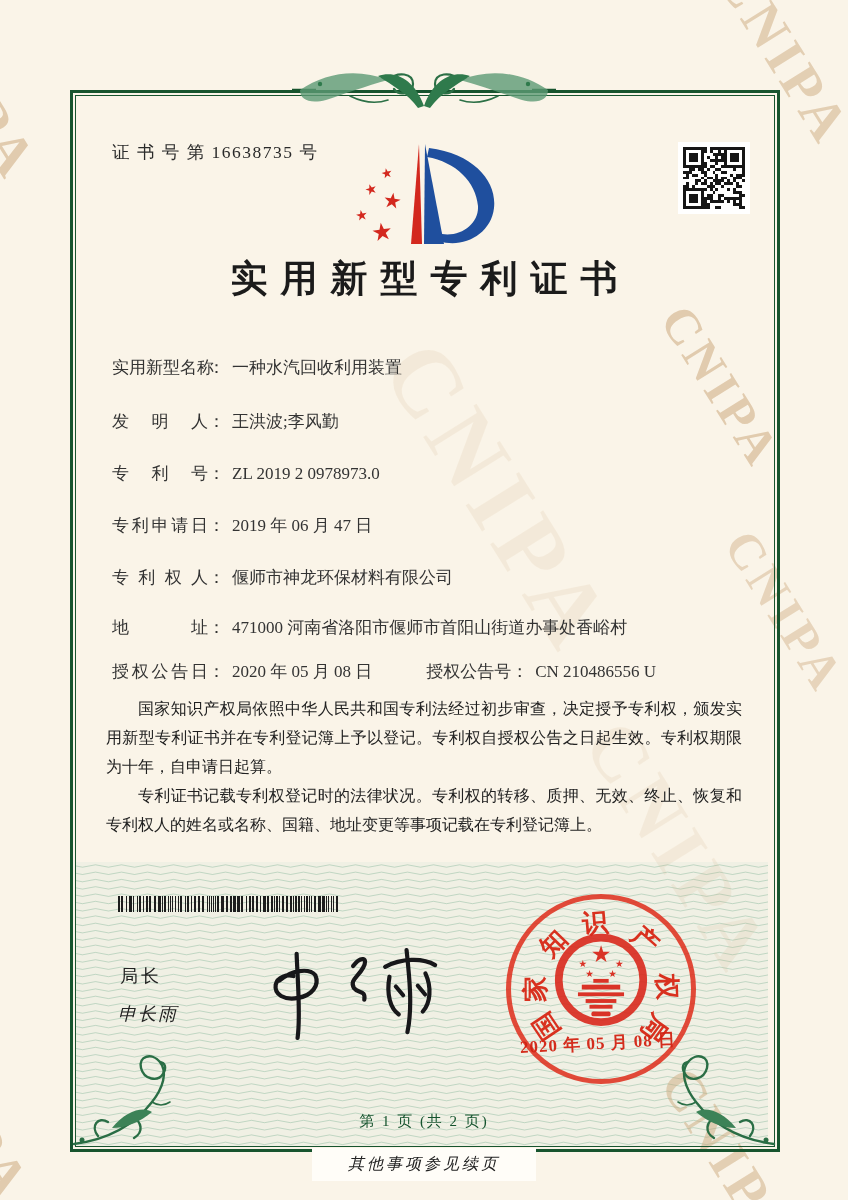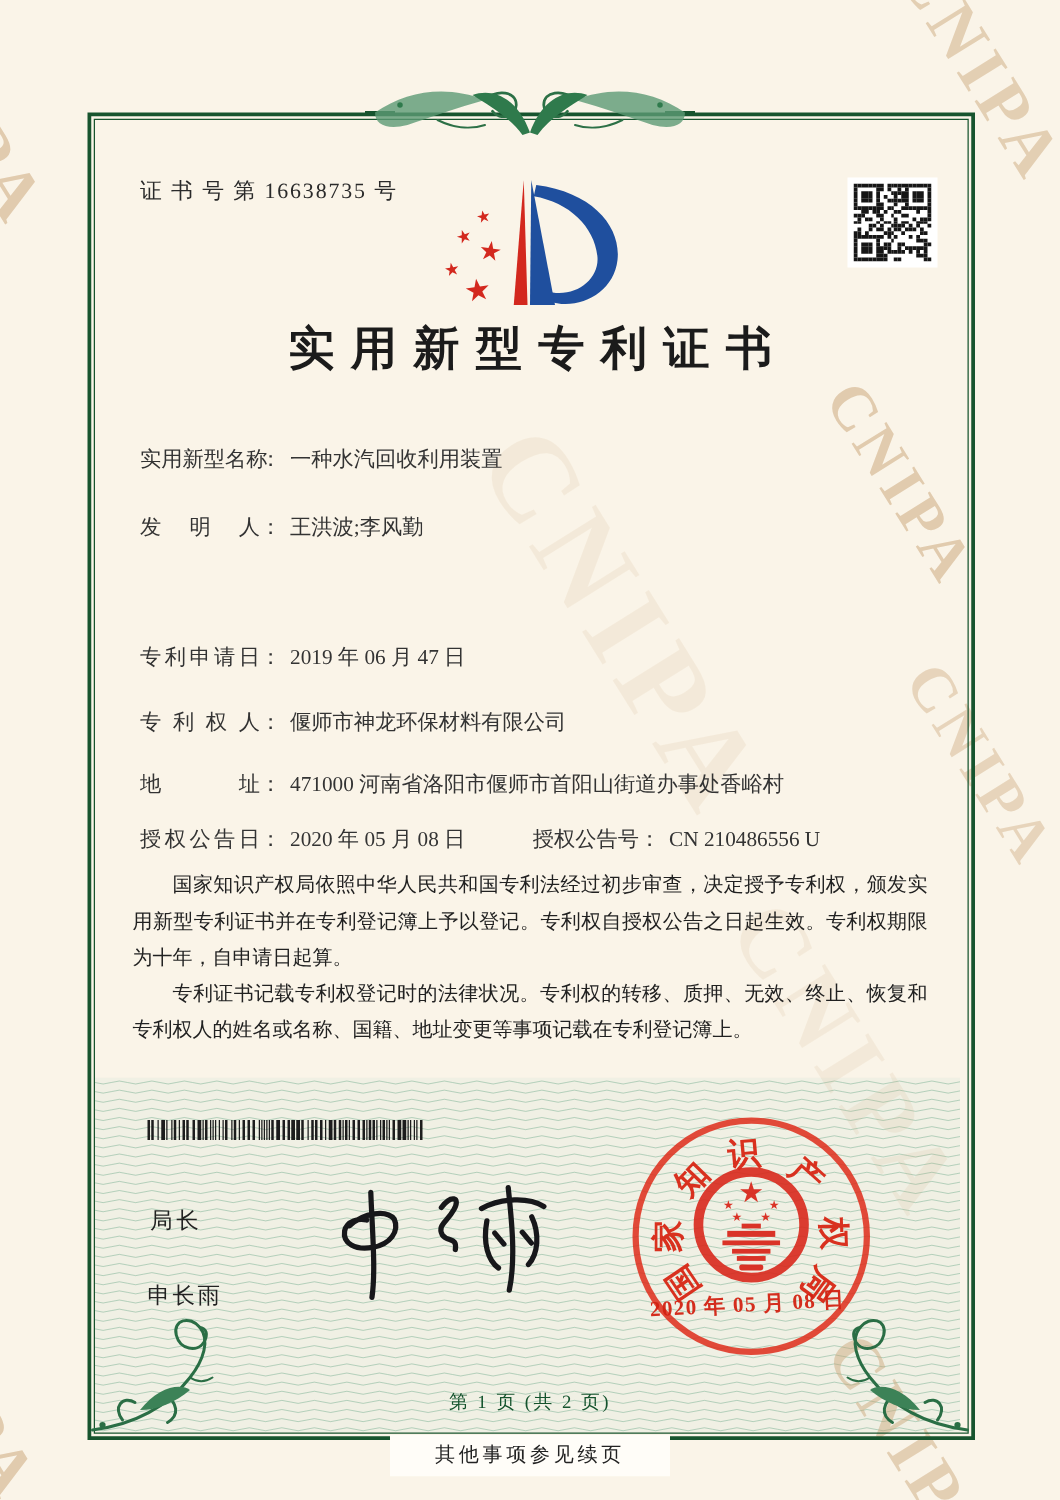--- a/index.html
+++ b/index.html
@@ -33,35 +33,35 @@
   .frow{position:absolute;left:112px;z-index:4;font-size:17px;color:#333;white-space:nowrap;}
   .flabel{display:inline-block;width:96px;text-align:justify;text-align-last:justify;}
   .flabel2{display:inline-block;}
   .fvalue{margin-left:7px;}
   .g2{margin-left:54px;}
   .body-text{position:absolute;left:95px;top:694px;width:636px;z-index:4;margin-left:11px;}
   .body-text p{margin:0;text-indent:2em;font-size:16px;line-height:1.82;color:#212121;text-align:justify;}
   .barcode{position:absolute;left:118px;top:896px;width:226px;height:16px;display:flex;z-index:4;}
   .barcode i{display:block;height:100%;background:#1d1d1d;flex:none;}
   .signer-title{position:absolute;left:120px;top:964px;font-size:18px;letter-spacing:3px;z-index:4;color:#222;}
-  .signer-name{position:absolute;left:118px;top:1024px;font-size:18px;letter-spacing:2px;z-index:4;color:#222;}
+  .signer-name{position:absolute;left:118px;top:1002px;font-size:18px;letter-spacing:2px;z-index:4;color:#222;font-style:italic;}
   .sig{position:absolute;left:258px;top:944px;z-index:5;transform:rotate(-2deg);}
   
   .seal{position:absolute;left:506px;top:894px;width:180px;height:180px;z-index:6;
         border:5px solid rgba(222,44,26,.85);border-radius:50%;}
   #sealring{position:absolute;left:50%;top:50%;width:0;height:0;}
   #sealring span{position:absolute;left:0;top:0;font-size:26px;font-weight:bold;
         color:rgba(215,38,20,.95);font-family:"Liberation Serif",serif;white-space:nowrap;}
   .emblem{position:absolute;left:42px;top:26px;}
   .seal-date{position:absolute;left:508px;top:1032px;width:180px;text-align:center;z-index:7;
         color:rgba(210,34,18,.95);font-size:17px;letter-spacing:1px;transform:rotate(-3deg);font-weight:bold;}
   .pageno{position:absolute;left:70px;top:1112px;width:708px;text-align:center;
         font-size:15px;letter-spacing:2px;z-index:4;color:#14532d;}
   .note{position:absolute;left:0;top:1148px;width:848px;text-align:center;z-index:4;}
-  .note span{display:inline-block;background:#fffdf8;padding:6px 36px;font-size:16px;letter-spacing:3px;color:#222;}
+  .note span{display:inline-block;background:#fffdf8;padding:6px 36px;font-size:16px;letter-spacing:3px;color:#222;font-style:italic;}
 </style>
 </head>
 <body>
 
 <div class="page">
 
   <svg id="waves" class="waves" width="692" height="284">
       <rect width="692" height="284" fill="rgba(205,228,212,.22)"></rect>
       <g stroke="rgba(120,175,145,.5)" stroke-width=".8" fill="none">
         <path d="M0 4.0 q6.5 2.4 13 0 q6.5 -2.4 13 0 q6.5 2.4 13 0 q6.5 -2.4 13 0 q6.5 2.4 13 0 q6.5 -2.4 13 0 q6.5 2.4 13 0 q6.5 -2.4 13 0 q6.5 2.4 13 0 q6.5 -2.4 13 0 q6.5 2.4 13 0 q6.5 -2.4 13 0 q6.5 2.4 13 0 q6.5 -2.4 13 0 q6.5 2.4 13 0 q6.5 -2.4 13 0 q6.5 2.4 13 0 q6.5 -2.4 13 0 q6.5 2.4 13 0 q6.5 -2.4 13 0 q6.5 2.4 13 0 q6.5 -2.4 13 0 q6.5 2.4 13 0 q6.5 -2.4 13 0 q6.5 2.4 13 0 q6.5 -2.4 13 0 q6.5 2.4 13 0 q6.5 -2.4 13 0 q6.5 2.4 13 0 q6.5 -2.4 13 0 q6.5 2.4 13 0 q6.5 -2.4 13 0 q6.5 2.4 13 0 q6.5 -2.4 13 0 q6.5 2.4 13 0 q6.5 -2.4 13 0 q6.5 2.4 13 0 q6.5 -2.4 13 0 q6.5 2.4 13 0 q6.5 -2.4 13 0 q6.5 2.4 13 0 q6.5 -2.4 13 0 q6.5 2.4 13 0 q6.5 -2.4 13 0 q6.5 2.4 13 0 q6.5 -2.4 13 0 q6.5 2.4 13 0 q6.5 -2.4 13 0 q6.5 2.4 13 0 q6.5 -2.4 13 0 q6.5 2.4 13 0 q6.5 -2.4 13 0 q6.5 2.4 13 0 q6.5 -2.4 13 0"></path>
@@ -610,20 +610,23 @@
     </div>
 
   <h1 class="title">实用新型专利证书</h1>
 
   <div class="frow" style="top:356px">
     <span class="flabel">实用新型名称</span><span>：</span><span class="fvalue">一种水汽回收利用装置</span>
   </div>
   <div class="frow" style="top:410px">
     <span class="flabel">发明人</span><span>：</span><span class="fvalue">王洪波;李风勤</span>
   </div>
+  <div class="frow" style="top:462px">
+    <span class="flabel">专利号</span><span>：</span><span class="fvalue">ZL 2019 2 0978973.0</span>
+  </div>
   <div class="frow" style="top:514px">
     <span class="flabel">专利申请日</span><span>：</span><span class="fvalue">2019 年 06 月 47 日</span>
   </div>
   <div class="frow" style="top:566px">
     <span class="flabel">专利权人</span><span>：</span><span class="fvalue">偃师市神龙环保材料有限公司</span>
   </div>
   <div class="frow" style="top:616px">
     <span class="flabel">地址</span><span>：</span><span class="fvalue">471000 河南省洛阳市偃师市首阳山街道办事处香峪村</span>
   </div>
   <div class="frow" style="top:660px">

